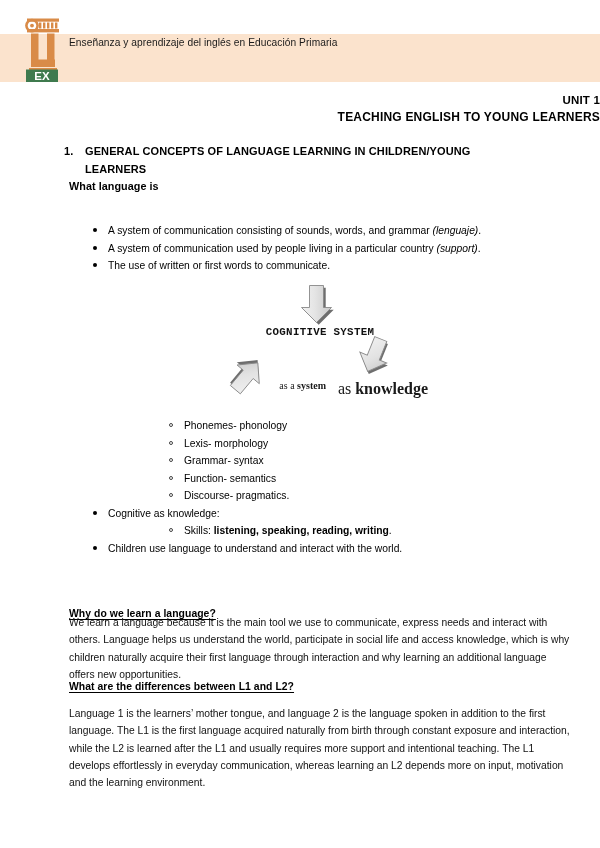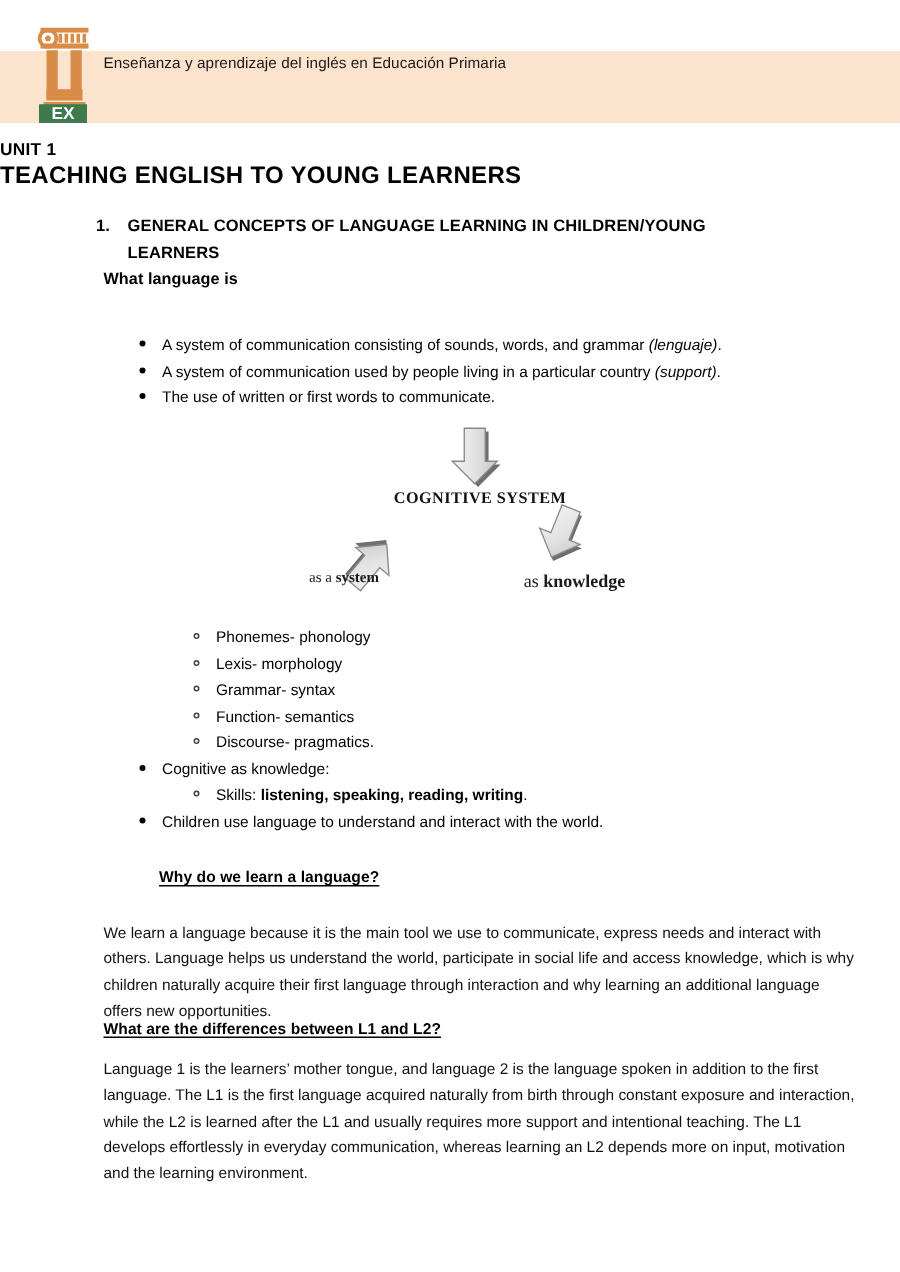--- a/index.html
+++ b/index.html
@@ -55,30 +55,30 @@
     width: 46px;
     height: 66px;
   }
 
   
   .title-block {
     position: absolute;
     left: 0;
     top: 92px;
     width: 600px;
-    text-align: left;
+    text-align: right;
   }
   .title-line-1 {
     font-size: 11.5px;
     font-weight: bold;
     letter-spacing: 0.2px;
     line-height: 17px;
   }
   .title-line-2 {
-    font-size: 16px;
+    font-size: 12px;
     font-weight: bold;
     letter-spacing: 0.2px;
     line-height: 17px;
   }
 
   
   .section-heading {
     position: absolute;
     left: 85px;
     top: 143px;
@@ -118,20 +118,21 @@
   }
   .bullet-row > .marker {
     position: absolute;
     left: 93px;
     top: 0;
     font-size: 10.3px;
     line-height: 17.5px;
   }
   .bullet-row.lvl2 {
     padding-left: 144px;
+    margin-left: 40px;
   }
   .bullet-row.lvl2 > .marker {
     left: 129px;
   }
   .bullet-row .txt em { font-style: italic; }
   .bullet-row .txt b { font-weight: bold; }
 
   .dot {
     display: inline-block;
     width: 4px;
@@ -161,59 +162,59 @@
     top: 282px;
     width: 280px;
     height: 125px;
   }
   .diagram-label-main {
     position: absolute;
     left: 0;
     top: 44px;
     width: 280px;
     text-align: center;
-    font-family: Liberation Serif, serif;
+    font-family: Liberation Mono, monospace;
     font-size: 10.8px;
     font-weight: bold;
     letter-spacing: 0.3px;
     color: #121212;
   }
   .diagram-label-left {
     position: absolute;
     left: 26px;
     top: 98px;
     width: 120px;
-    text-align: left;
+    text-align: right;
     font-family: "Liberation Serif", serif;
     font-size: 10px;
     color: #1a1a1a;
   }
   .diagram-label-right {
     position: absolute;
     left: 143px;
     top: 98px;
     width: 120px;
     text-align: center;
     font-family: "Liberation Serif", serif;
-    font-size: 12px;
+    font-size: 16px;
     color: #1a1a1a;
   }
   .diagram-label-left b, .diagram-label-right b { font-weight: bold; }
 
   
   .q-heading {
     position: absolute;
     left: 69px;
     font-size: 10.4px;
     font-weight: bold;
     text-decoration: underline;
     text-underline-offset: 2px;
     letter-spacing: 0.05px;
   }
-  #q1-heading { top: 580px; margin-left: 37px; }
+  #q1-heading { top: 608px; }
   #q2-heading { top: 681px; }
 
   .q-paragraph {
     position: absolute;
     left: 69px;
     width: 505px;
     font-size: 10.3px;
     line-height: 17.3px;
     text-align: left;
     color: #111;

